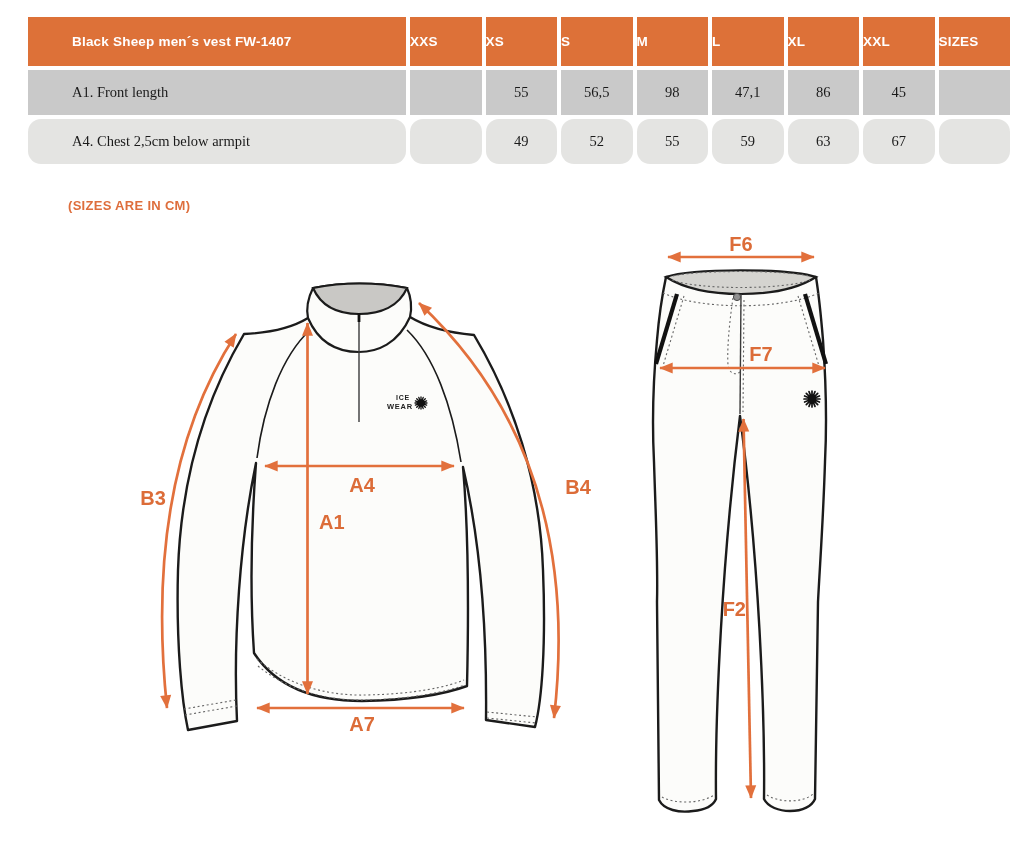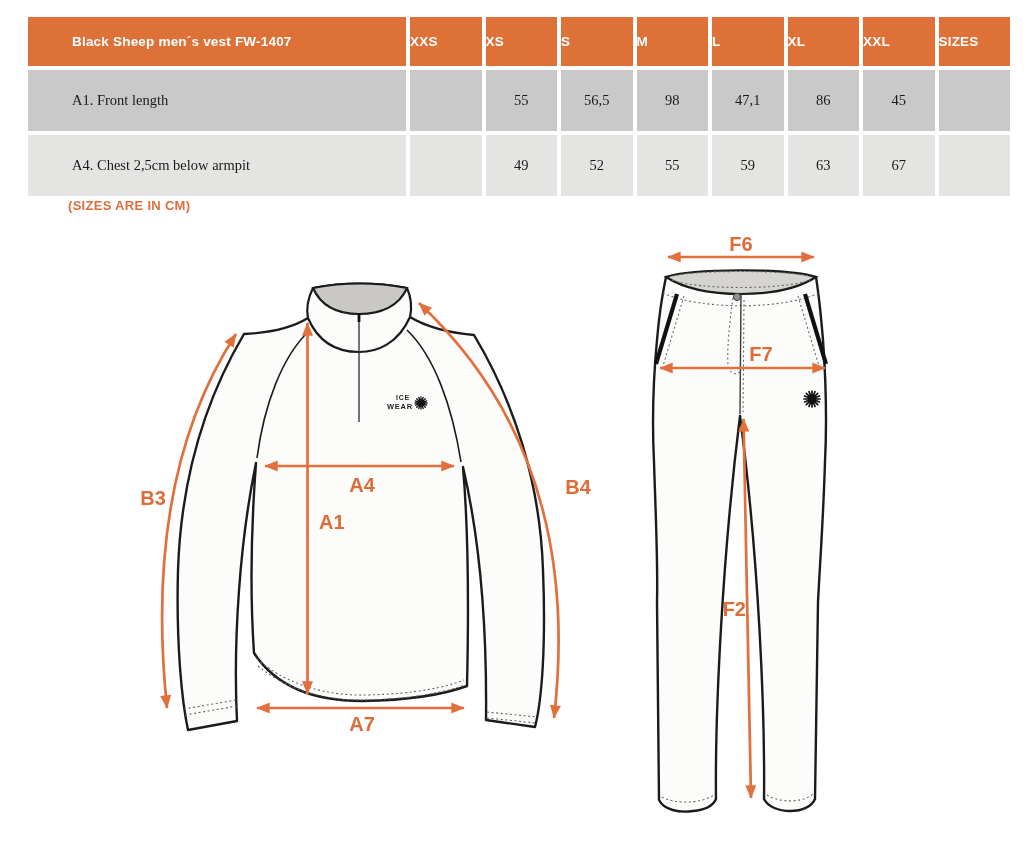--- a/index.html
+++ b/index.html
@@ -10,25 +10,25 @@
   table.size-table{
     position:absolute;left:24px;top:13px;width:990px;
     border-collapse:separate;border-spacing:4px;table-layout:fixed;
   }
   table.size-table th{
     background:#DD7138;color:#ffffff;font-weight:bold;font-size:13.5px;
     height:49px;text-align:left;padding:0;letter-spacing:0.2px;
   }
   table.size-table th.product{ text-align:left;padding-left:44px;width:334px; }
   table.size-table td{
-    height:29px;text-align:center;padding:16px;
+    height:29px;text-align:center;padding:8px;
     font-family:"Liberation Serif",serif;font-size:14.5px;color:#1a1a1a;
   }
   table.size-table tr.row-dark td{ background:#C9C9C9; }
-  table.size-table tr.row-light td{ background:#E4E4E2; }
+  table.size-table tr.row-light td{ background:#E4E4E2;border-radius:13px; }
   table.size-table td.rowlabel{ text-align:left;padding-left:44px; }
   .note{
     position:absolute;left:68px;top:198px;color:#DE6E3C;font-weight:bold;
     font-size:13px;letter-spacing:0.3px;text-align:right;
   }
   svg.diagrams{ position:absolute;left:0;top:0; }
   .outline{ fill:#FCFCFA;stroke:#1B1B1B;stroke-width:2.4;stroke-linejoin:round; }
   .seam{ fill:none;stroke:#1B1B1B;stroke-width:1.6; }
   .thin{ fill:none;stroke:#3a3a3a;stroke-width:1.4; }
   .stitch{ fill:none;stroke:#666666;stroke-width:1.1;stroke-dasharray:2 2.6; }

